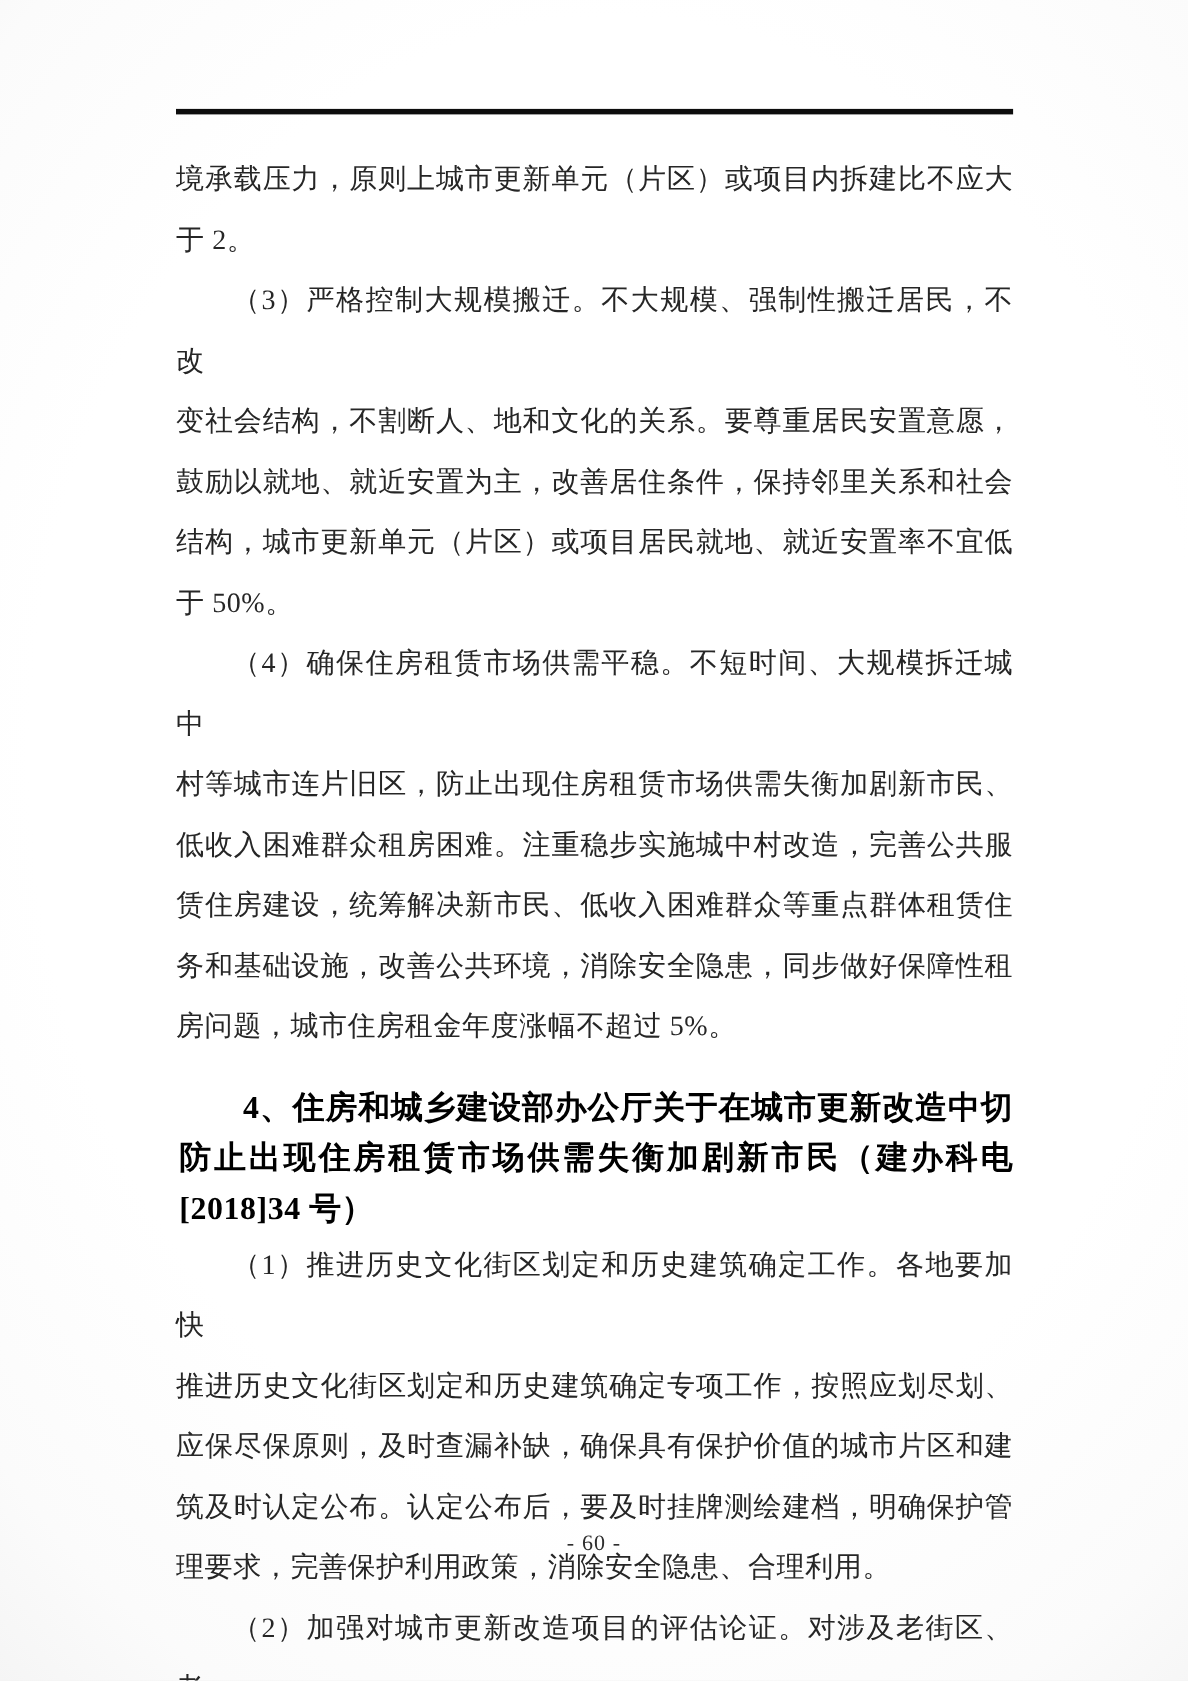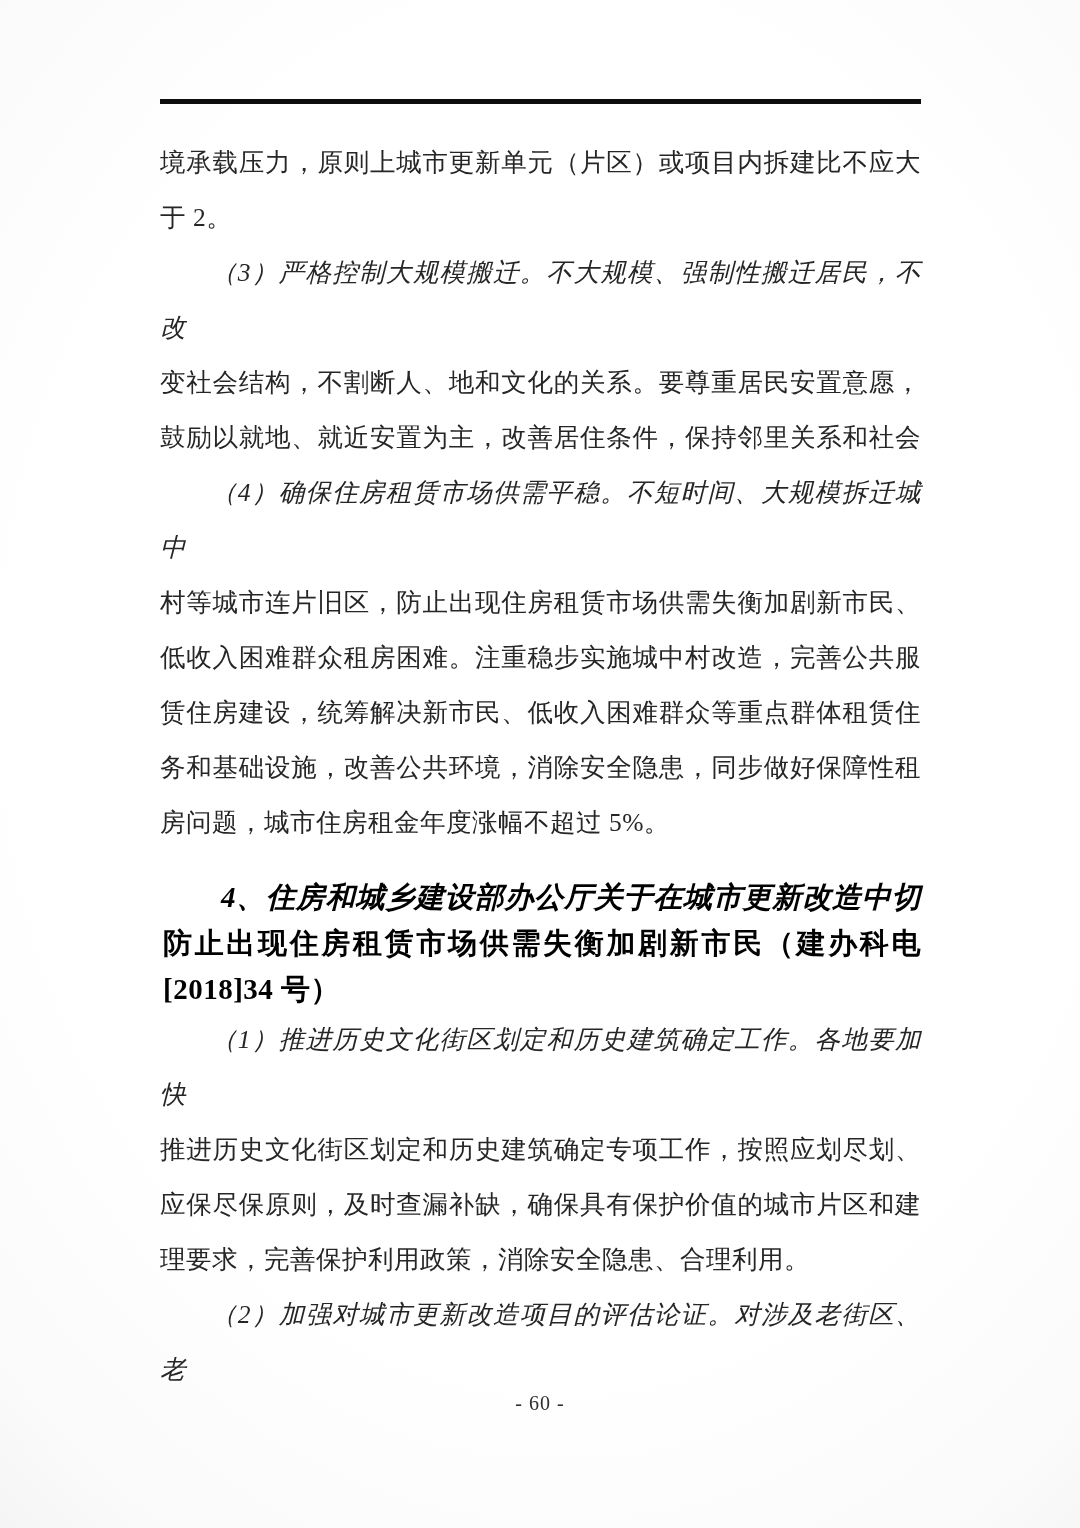--- a/index.html
+++ b/index.html
@@ -39,21 +39,20 @@
     color: #262626;
     text-align: justify;
     text-align-last: justify;
     letter-spacing: 0.5px;
   }
   .line.lastline {
     text-align-last: left;
   }
   .line.indent {
     text-indent: 2em;
-    font-style: italic;
   }
   .heading {
     margin: 24px 0 0 3px;
   }
   .heading .line {
     font-size: 29px;
     line-height: 46px;
     font-weight: bold;
     color: #000000;
     letter-spacing: 0.5px;
@@ -80,20 +79,22 @@
 
     <div class="para">
       <div class="line">境承载压力，原则上城市更新单元（片区）或项目内拆建比不应大</div>
       <div class="line lastline">于 2。</div>
     </div>
 
     <div class="para">
       <div class="line indent">（3）严格控制大规模搬迁。不大规模、强制性搬迁居民，不改</div>
       <div class="line">变社会结构，不割断人、地和文化的关系。要尊重居民安置意愿，</div>
       <div class="line">鼓励以就地、就近安置为主，改善居住条件，保持邻里关系和社会</div>
+      <div class="line">结构，城市更新单元（片区）或项目居民就地、就近安置率不宜低</div>
+      <div class="line lastline">于 50%。</div>
     </div>
 
     <div class="para">
       <div class="line indent">（4）确保住房租赁市场供需平稳。不短时间、大规模拆迁城中</div>
       <div class="line">村等城市连片旧区，防止出现住房租赁市场供需失衡加剧新市民、</div>
       <div class="line">低收入困难群众租房困难。注重稳步实施城中村改造，完善公共服</div>
       <div class="line">赁住房建设，统筹解决新市民、低收入困难群众等重点群体租赁住</div>
       <div class="line">务和基础设施，改善公共环境，消除安全隐患，同步做好保障性租</div>
       <div class="line lastline">房问题，城市住房租金年度涨幅不超过 5%。</div>
     </div>
@@ -101,20 +102,21 @@
     <div class="para heading">
       <div class="line indent">4、住房和城乡建设部办公厅关于在城市更新改造中切</div>
       <div class="line">防止出现住房租赁市场供需失衡加剧新市民（建办科电</div>
       <div class="line lastline">[2018]34 号）</div>
     </div>
 
     <div class="para">
       <div class="line indent">（1）推进历史文化街区划定和历史建筑确定工作。各地要加快</div>
       <div class="line">推进历史文化街区划定和历史建筑确定专项工作，按照应划尽划、</div>
       <div class="line">应保尽保原则，及时查漏补缺，确保具有保护价值的城市片区和建</div>
+      <div class="line">筑及时认定公布。认定公布后，要及时挂牌测绘建档，明确保护管</div>
       <div class="line lastline">理要求，完善保护利用政策，消除安全隐患、合理利用。</div>
     </div>
 
     <div class="para">
       <div class="line indent">（2）加强对城市更新改造项目的评估论证。对涉及老街区、老</div>
 
     </div>
 
   </div>
 

